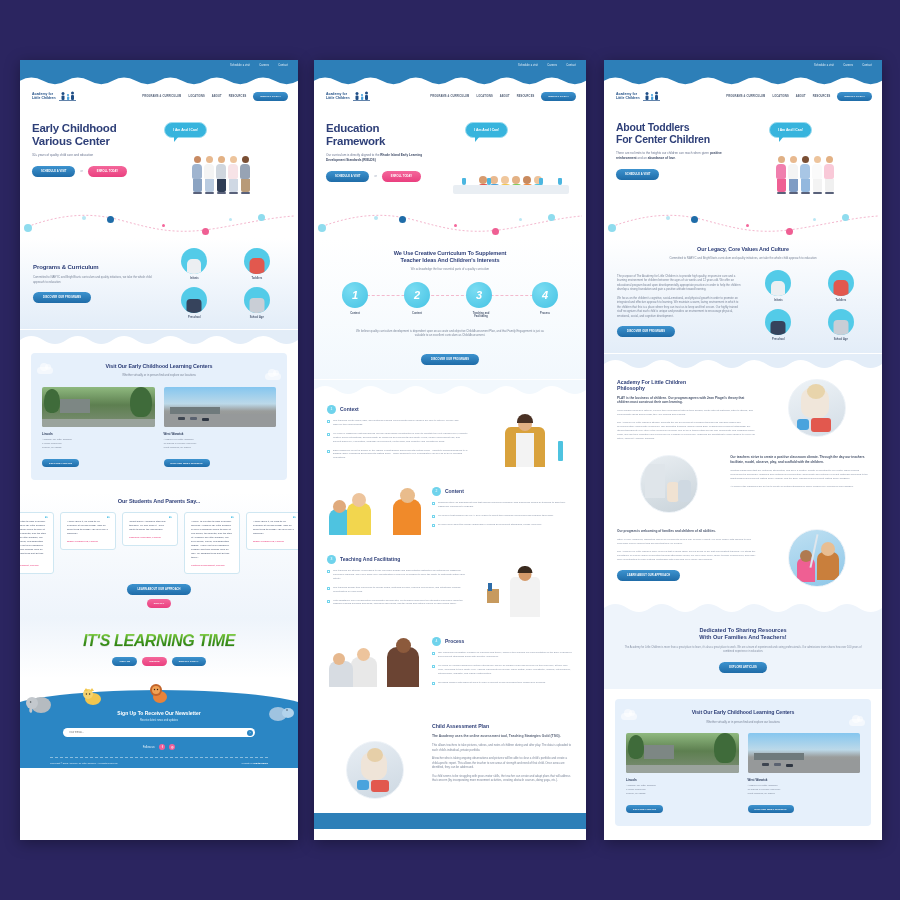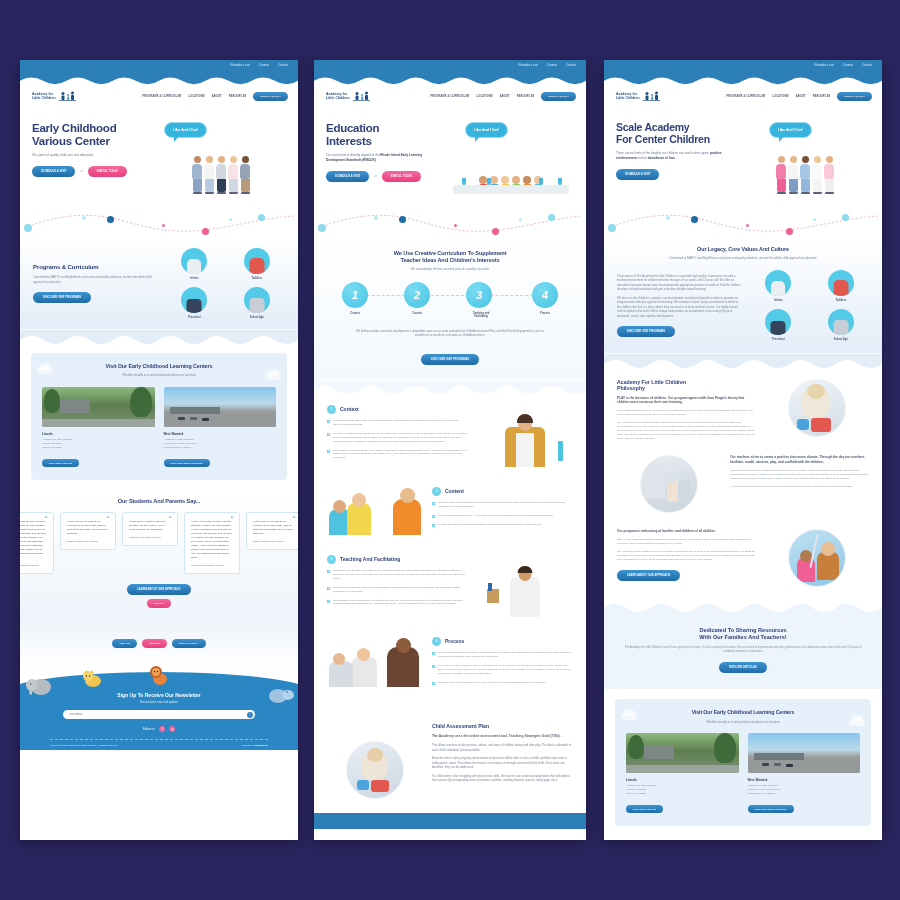--- a/index.html
+++ b/index.html
@@ -422,20 +422,21 @@
         <div style="display:flex;justify-content:center;gap:5px;margin-top:10px">
           <button class="btn btn-blue btn-sec">LEARN ABOUT OUR APPROACH</button>
         </div>
         <div style="display:flex;justify-content:center;margin-top:4px">
           <button class="btn btn-pink btn-mini">ENROLL</button>
         </div>
       </div>
 
       <div style="background:linear-gradient(180deg,#eef4fb,#ffffff 40%);">
         <div class="lt-wrap">
+          <div class="lt-title">IT'S LEARNING TIME</div>
           <div class="lt-btns">
             <button class="btn btn-teal btn-mini">VISIT US</button>
             <button class="btn btn-pink btn-mini">INQUIRE</button>
             <button class="btn btn-teal btn-mini">ENROLL TODAY</button>
           </div>
         </div>
 
         <div class="newsletter">
           <div class="hill"></div>
 
@@ -525,21 +526,21 @@
           <a href="#">ABOUT</a>
           <a href="#">RESOURCES</a>
           <button class="btn btn-blue btn-nav">ENROLL TODAY</button>
         </div>
       </div>
 
       <div class="hero">
         <div class="hero-copy">
           <div class="hero-h1">
             <div>Education</div>
-            <div>Interests</div>
+            <div>Framework</div>
           </div>
           <div class="hero-sub">
             <span>Our curriculum is directly aligned to the </span><b>Rhode Island Early Learning Development Standards (RIELDS)</b>
           </div>
           <div class="hero-btns">
             <button class="btn btn-blue btn-hero">SCHEDULE A VISIT</button>
             <span class="hero-or">or</span>
             <button class="btn btn-pink btn-hero">ENROLL TODAY</button>
           </div>
         </div>
@@ -815,21 +816,21 @@
           <a href="#">LOCATIONS</a>
           <a href="#">ABOUT</a>
           <a href="#">RESOURCES</a>
           <button class="btn btn-blue btn-nav">ENROLL TODAY</button>
         </div>
       </div>
 
       <div class="hero">
         <div class="hero-copy">
           <div class="hero-h1 small">
-            <div>Scale Academy</div>
+            <div>About Toddlers</div>
             <div>For Center Children</div>
           </div>
           <div class="hero-sub">
             <span>There are no limits to the heights our children can reach when given </span><b>positive reinforcement</b><span> and an </span><b>abundance of love</b><span>.</span>
           </div>
           <div class="hero-btns">
             <button class="btn btn-blue btn-hero">SCHEDULE A VISIT</button>
           </div>
         </div>
         <div class="hero-art">

